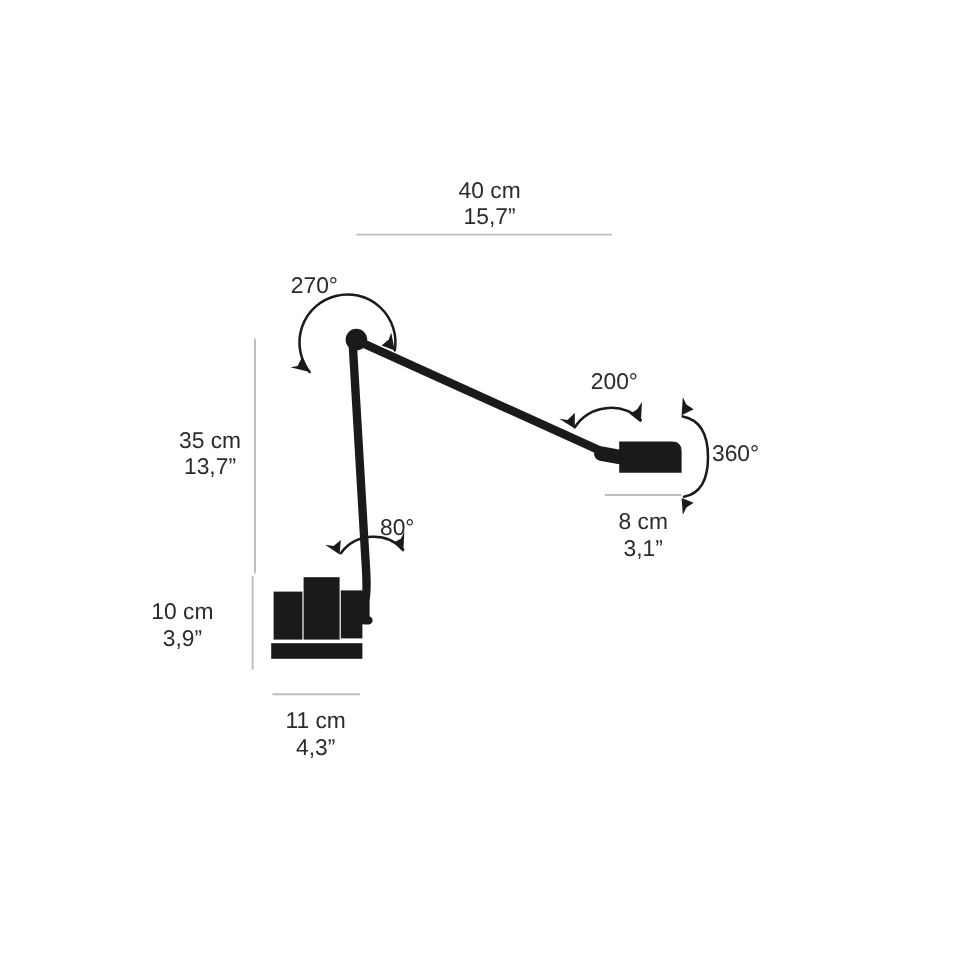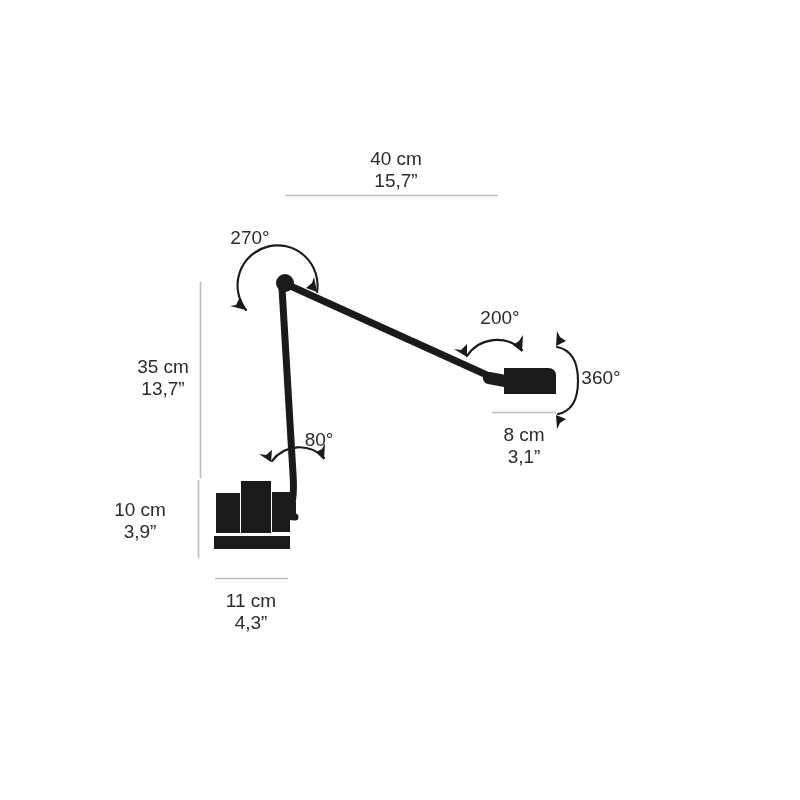--- a/index.html
+++ b/index.html
@@ -10,21 +10,21 @@
   }
   body {
     width: 800px;
     height: 800px;
     position: relative;
     overflow: hidden;
     font-family: "Liberation Sans", sans-serif;
   }
   #drawing-root {
     position: absolute;
-    left: 0;
+    left: 12px;
     top: 0;
     width: 676px;
     height: 800px;
   }
   svg.diagram {
     display: block;
     width: 800px;
     height: 800px;
   }
   .dim-text {

